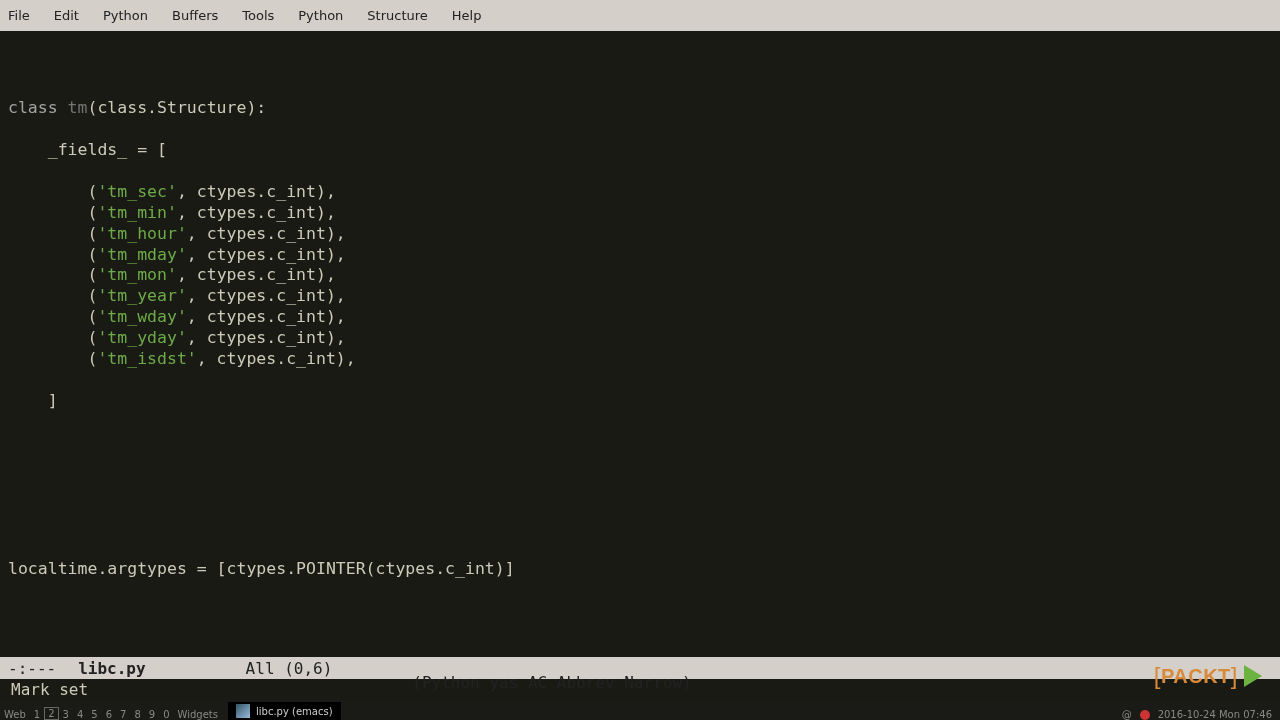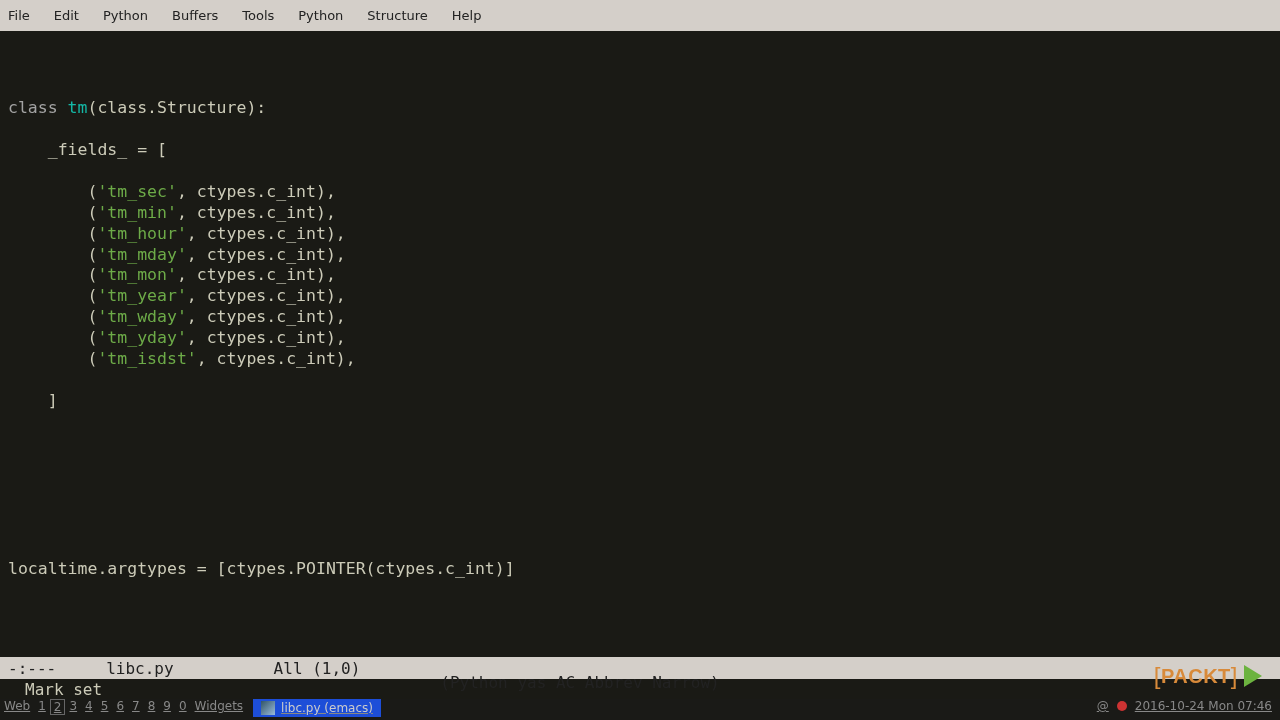--- a/index.html
+++ b/index.html
@@ -30,60 +30,59 @@
   line-height: 1.27;
   white-space: pre;
   color: #cccbb8;
 }
 .cursor-block {
   background: #ccc;
   color: #1a1a15;
   display: inline;
 }
 .kw { color: #a3a3a3; }
-.cls { color: #14b8a6; }
+.cls { color: #737373; }
 .str { color: #6dab48; }
 .modeline {
   position: absolute;
   bottom: 41px;
   left: 0; right: 0;
   height: 22px;
   background: #d4cfc9;
   color: #222;
   display: flex;
   align-items: center;
   font-size: 16px;
   padding-left: 8px;
 }
-.modeline .file { font-weight: normal; margin-left: 50px; }
+.modeline .file { font-weight: bold; margin-left: 22px; }
 .modeline .pos { margin-left: 100px; }
 .modeline .modes { margin-left: 80px; margin-top: 28px; }
 .minibuf {
   position: absolute;
   bottom: 21px;
-  left: 25px;
+  left: 11px;
   color: #cccbb8;
   font-size: 16px;
 }
 .taskbar {
   position: absolute;
   bottom: 0; left: 0; right: 0;
   height: 21px;
   background: #1a1a17;
   display: flex;
-  align-items: flex-start;
+  align-items: flex-end;
   font-family: "DejaVu Sans", sans-serif;
-  font-size: 12px;
+  font-size: 10px;
   color: #888;
-  text-decoration: underline;
 }
 .taskbar .wk { padding: 0 4px; }
 .taskbar .wkbox { border: 1px solid #666; padding: 0 3px; }
 .taskbar .tasktab {
-  background: #1d4ed8;
+  background: #000000;
   padding: 2px 8px;
   margin-left: 6px;
   color: #ccc;
   display: flex;
   align-items: center;
   gap: 6px;
 }
 .taskbar .tasktab .ticon { width: 14px; height: 14px; background: linear-gradient(135deg,#356,#9bd); }
 .taskbar-right {
   margin-left: auto;
@@ -141,21 +140,21 @@
 
 
 
 
 
 </div>
 
 <div class="modeline">
   <span>-:---</span>
   <span class="file">libc.py</span>
-  <span class="pos">All (1,0)</span>
+  <span class="pos">All (0,6)</span>
   <span class="modes">(Python yas AC Abbrev Narrow)</span>
 </div>
 
 <div class="minibuf">Mark set</div>
 
 <div class="logo">
   <span class="bracket">[</span>
     <span>PACKT</span>
     <span class="bracket">]</span>
   <span class="play"></span>

